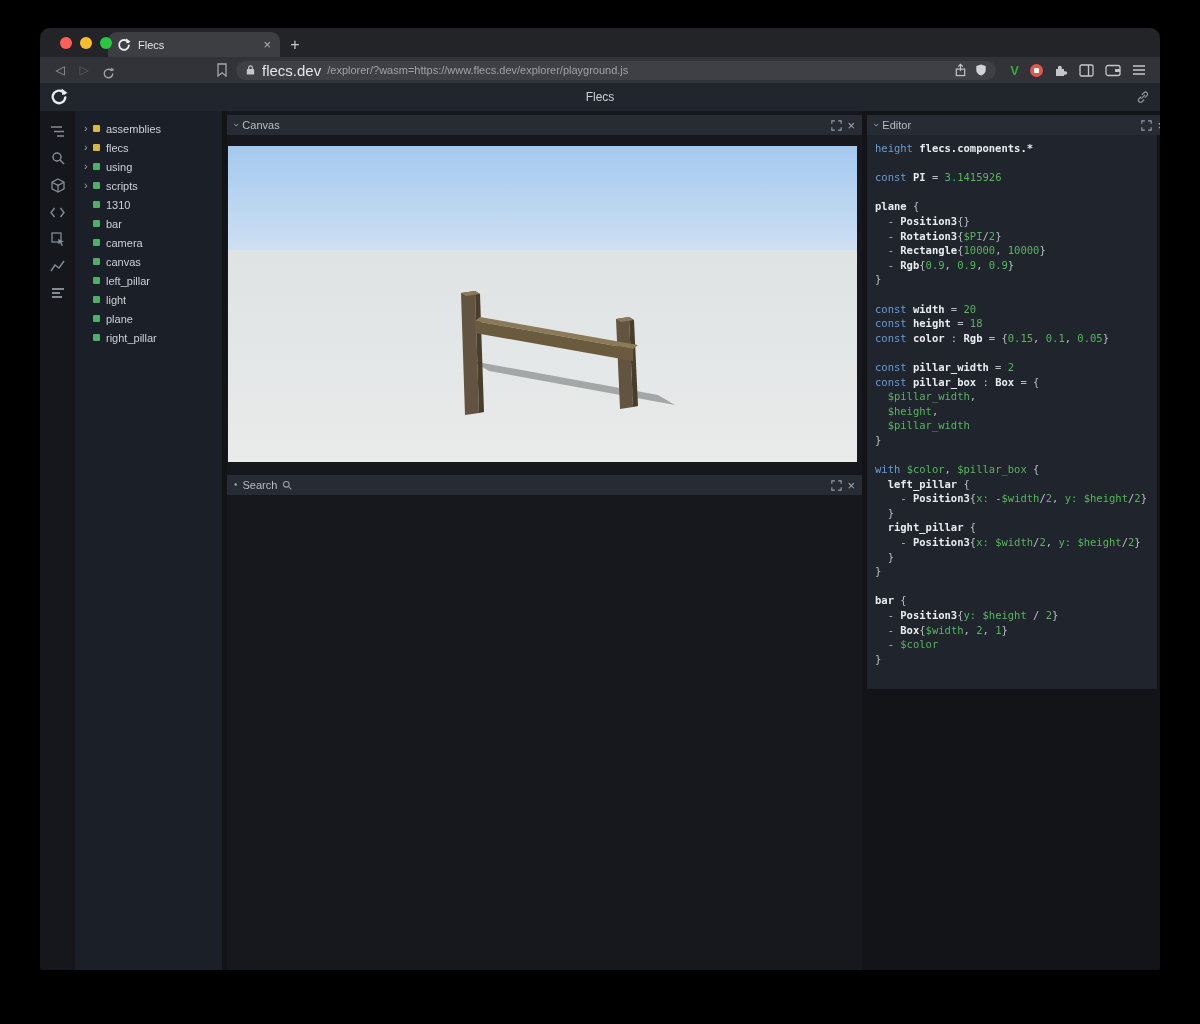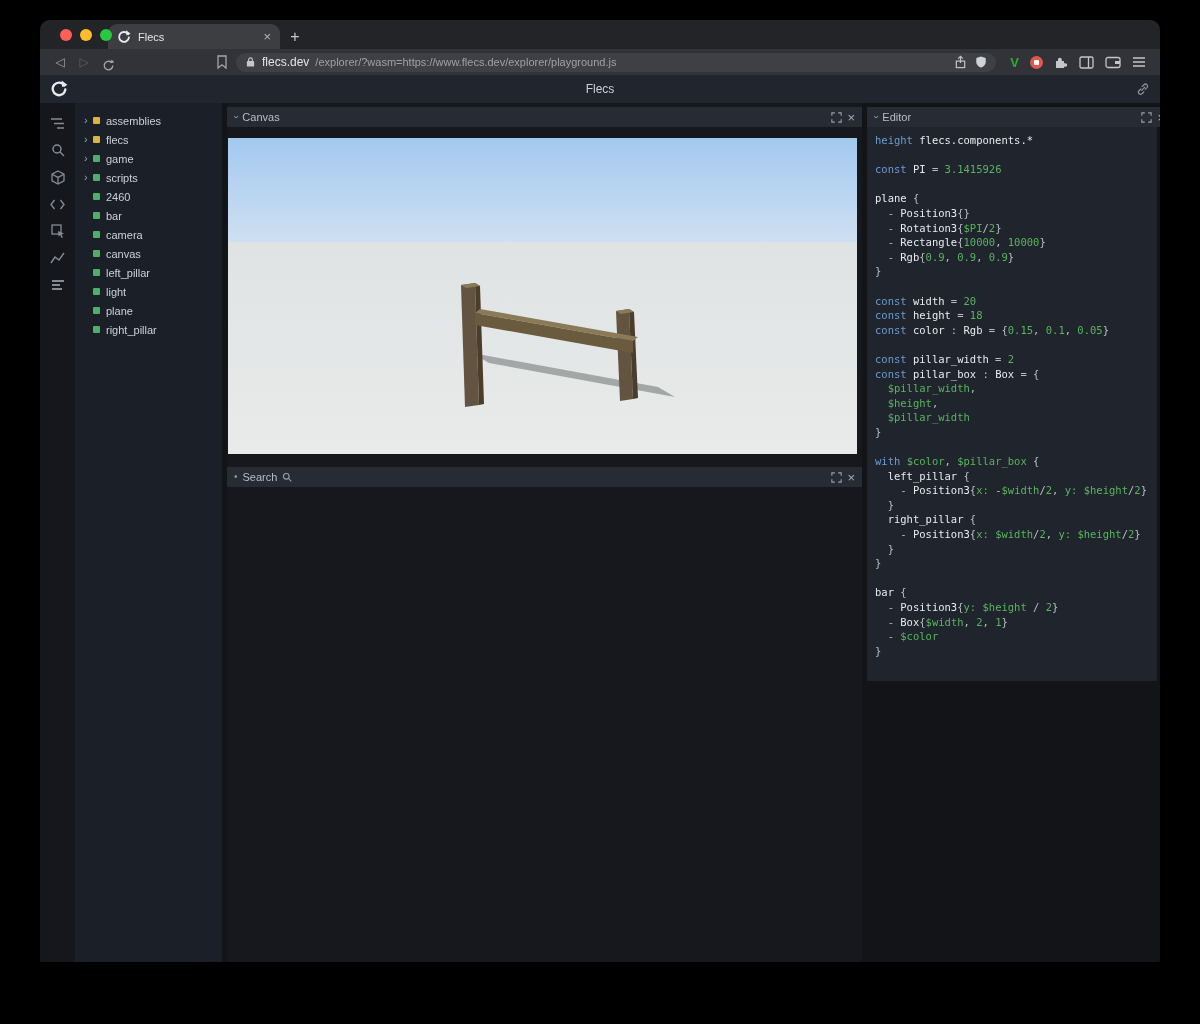--- a/index.html
+++ b/index.html
@@ -1,21 +1,21 @@
 <!DOCTYPE html>
 <html style="--traffic-red: #ff5f57; --traffic-yellow: #febc2e; --traffic-green: #28c840; --module-yellow: #dcb440; --entity-green: #4fae68; --syntax-keyword: #6b9bd2; --syntax-value: #58b55e; --syntax-identifier: #e8ebf0; --syntax-punct: #b9bec7; --vimium-green: #2fae2f; --ext-red: #e2574c; --sky-top: #a3c9ef; --sky-bottom: #cfe0f2; --ground: #e6e8e7; --shadow: #a3a8a7; --wood-front: #625440; --wood-side: #493d2c; --wood-top: #8a7a58;"><head>
 <meta charset="utf-8">
 <style>
   html,body{margin:0;padding:0;}
   body{
     width:1200px;height:1024px;background:#000;position:relative;overflow:hidden;
     font-family:"Liberation Sans",sans-serif;-webkit-font-smoothing:antialiased;
   }
   .window{
-    position:absolute;left:40px;top:20px;width:1120px;height:942px;
+    position:absolute;left:40px;top:28px;width:1120px;height:942px;
     border-radius:10px 10px 2px 2px;overflow:hidden;background:#121418;
   }
   
   .tabbar{height:29px;background:#232428;position:relative;display:flex;align-items:flex-end;}
   .traffic{position:absolute;left:20px;top:9px;display:flex;gap:8px;}
   .traffic span{width:12px;height:12px;border-radius:50%;display:block;}
   .t-red{background:var(--traffic-red,#ff5f57);}
   .t-yellow{background:var(--traffic-yellow,#febc2e);}
   .t-green{background:var(--traffic-green,#28c840);}
   .tab{margin-left:68px;width:172px;height:25px;background:#3c3e42;border-radius:9px 9px 0 0;
@@ -24,21 +24,21 @@
   .tab-close{color:#b4b7bb;font-size:13px;line-height:1;cursor:default;}
   .newtab{width:30px;height:25px;display:flex;align-items:center;justify-content:center;
     color:#c7cacd;font-size:16px;}
   .navbar{height:26px;background:#323338;display:flex;align-items:center;padding:0 8px;gap:2px;}
   .nav-left{width:186px;display:flex;align-items:center;position:relative;height:100%;}
   .nav-btn{width:24px;text-align:center;font-size:12px;color:#a3a7ad;line-height:26px;}
   .nav-btn.dim{color:#5d6065;}
   .bm-slot{position:absolute;right:6px;top:6px;}
   .urlbar{flex:1;height:19px;background:#3f4045;border-radius:10px;display:flex;align-items:center;
     padding:0 9px;gap:6px;min-width:0;}
-  .url-domain{font-size:12px;color:#e2e4e7;white-space:nowrap;}
+  .url-domain{font-size:15px;color:#e2e4e7;white-space:nowrap;}
   .url-path{font-size:11px;color:#9da1a7;white-space:nowrap;overflow:hidden;text-overflow:clip;flex:1;min-width:0;}
   .url-actions{display:flex;align-items:center;gap:8px;}
   .nav-right{display:flex;align-items:center;gap:11px;padding:0 6px 0 12px;}
   .vimium{color:var(--vimium-green,#2fae2f);font-weight:bold;font-size:13px;}
   .ext-red{width:13px;height:13px;border-radius:50%;background:var(--ext-red,#e2574c);
     display:flex;align-items:center;justify-content:center;}
   .ext-red i{display:block;width:5px;height:5px;background:#fff;border-radius:1px;}
   
   .titlebar{height:28px;background:#21252d;position:relative;display:flex;align-items:center;}
   .app-logo{position:absolute;left:10px;top:5px;}
@@ -66,21 +66,21 @@
   .ph-spacer{flex:1;}
   .ph-close{color:#aab0b8;font-size:13px;line-height:1;}
   .canvas-view{position:absolute;left:1px;top:35px;width:629px;height:316px;display:block;}
   .search-header{top:364px;}
   .head-top{top:4px;}
   .editor-body{position:absolute;left:0;top:24px;width:290px;height:554px;background:#20242c;
     padding:6px 8px;box-sizing:border-box;overflow:hidden;
     font-family:"DejaVu Sans Mono",monospace;font-size:10.5px;line-height:14.6px;}
   .code-line{white-space:pre;min-height:14.6px;}
   .tok-kw{color:var(--syntax-keyword,#6b9bd2);}
-  .tok-id{color:var(--syntax-identifier,#e8ebf0);font-weight:normal;margin-top:33px;}
+  .tok-id{color:var(--syntax-identifier,#e8ebf0);font-weight:bold;margin-top:33px;}
   .tok-num{color:var(--syntax-value,#58b55e);}
   .tok-var{color:var(--syntax-value,#58b55e);}
   .tok-mem{color:var(--syntax-value,#58b55e);}
   .tok-pun{color:var(--syntax-punct,#b9bec7);}
   .tok-pl{color:#c9ced6;}
   svg{display:block;}
 </style>
 </head>
 <body>
 
@@ -249,31 +249,31 @@
           <span>assemblies</span>
         </div>
         <div class="tree-item">
           <span class="tree-arrow">›</span>
           <span class="tree-square dot-yellow"></span>
           <span>flecs</span>
         </div>
         <div class="tree-item">
           <span class="tree-arrow">›</span>
           <span class="tree-square dot-green"></span>
-          <span>game</span>
+          <span>using</span>
         </div>
         <div class="tree-item">
           <span class="tree-arrow">›</span>
           <span class="tree-square dot-green"></span>
           <span>scripts</span>
         </div>
         <div class="tree-item">
           <span class="tree-arrow"></span>
           <span class="tree-square dot-green"></span>
-          <span>2460</span>
+          <span>1310</span>
         </div>
         <div class="tree-item">
           <span class="tree-arrow"></span>
           <span class="tree-square dot-green"></span>
           <span>bar</span>
         </div>
         <div class="tree-item">
           <span class="tree-arrow"></span>
           <span class="tree-square dot-green"></span>
           <span>camera</span>

